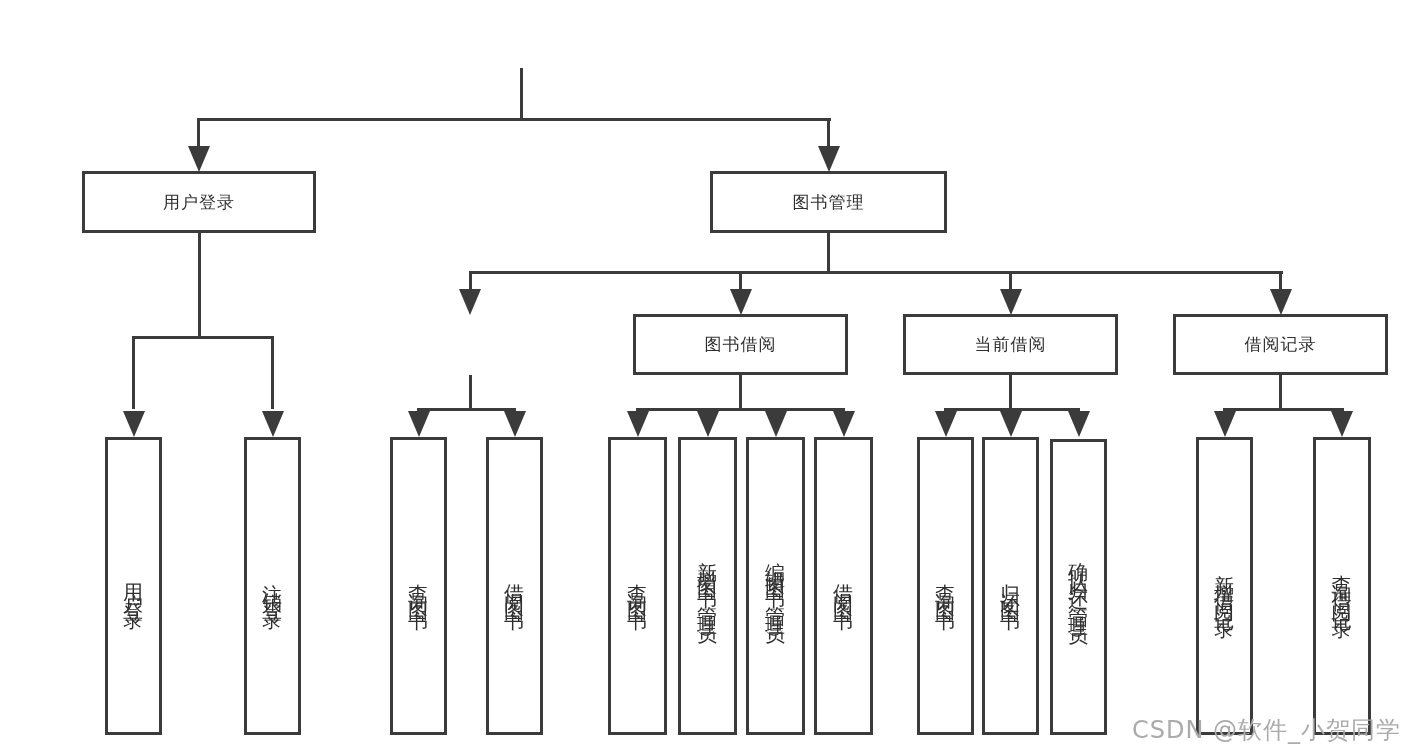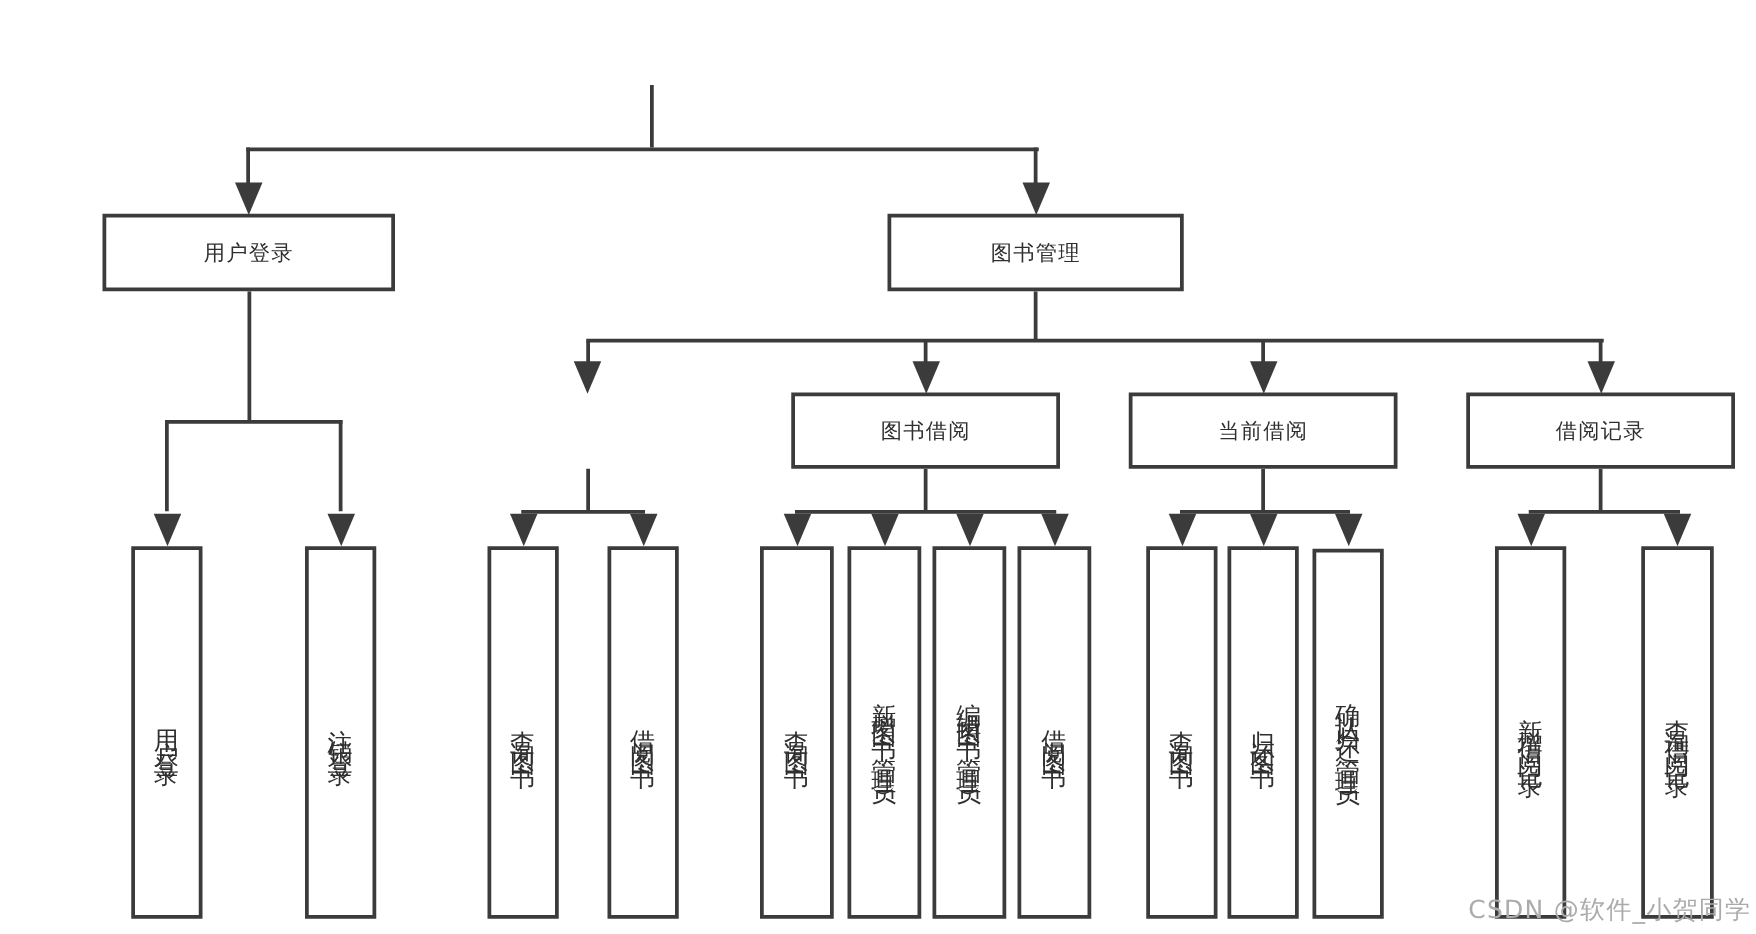--- a/index.html
+++ b/index.html
@@ -40,21 +40,21 @@
     width: 0; height: 0;
     border-left: 11px solid transparent;
     border-right: 11px solid transparent;
     border-top: 26px solid #3b3b3b;
     z-index: 3;
   }
   .watermark {
     position: absolute;
     top: 714px;
     right: 4px;
-    font-size: 20px;
+    font-size: 24px;
     color: #ababab;
     letter-spacing: 1px;
     z-index: 4;
     margin-left: 30px;
   }
 </style>
 </head>
 <body>
 
 <div class="canvas">

